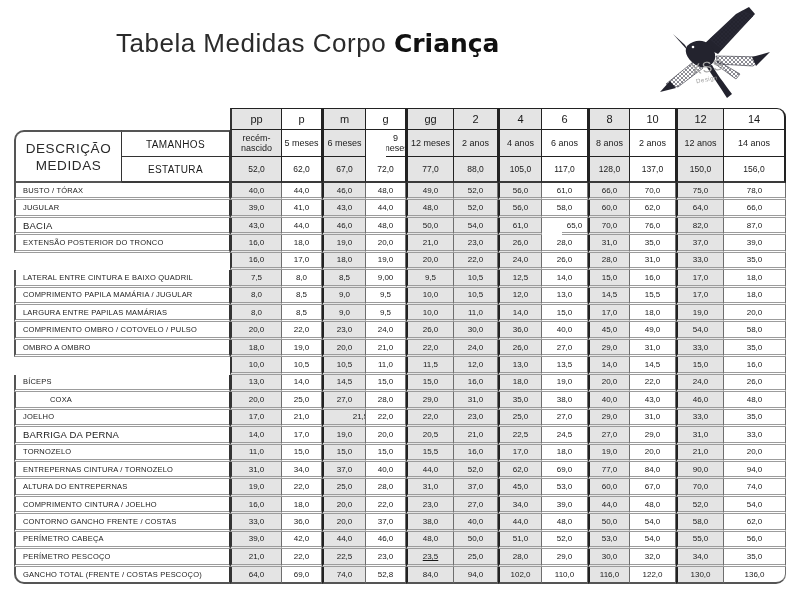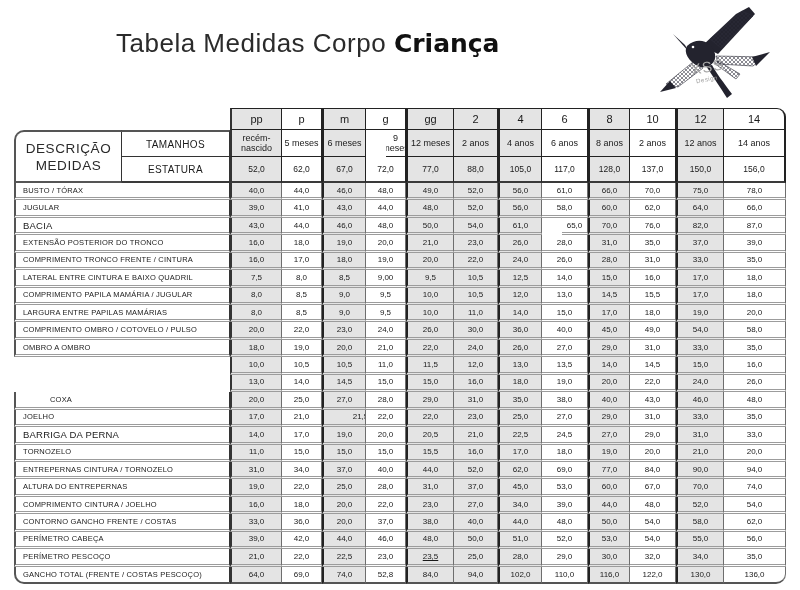--- a/index.html
+++ b/index.html
@@ -182,21 +182,20 @@
     <div class="c val shade gl" style="grid-area: 7 / 5;">19,0</div>
     <div class="c val" style="grid-area: 7 / 6;">20,0</div>
     <div class="c val shade gl" style="grid-area: 7 / 7;">21,0</div>
     <div class="c val shade" style="grid-area: 7 / 8;">23,0</div>
     <div class="c val shade gl" style="grid-area: 7 / 9;">26,0</div>
     <div class="c val" style="grid-area: 7 / 10;">28,0</div>
     <div class="c val shade gl" style="grid-area: 7 / 11;">31,0</div>
     <div class="c val" style="grid-area: 7 / 12;">35,0</div>
     <div class="c val shade gl" style="grid-area: 7 / 13;">37,0</div>
     <div class="c val last-vcol" style="grid-area: 7 / 14;">39,0</div>
-    <div class="c lbl" style="grid-area: 8 / 1 / auto / 3;">COMPRIMENTO TRONCO FRENTE / CINTURA</div>
     <div class="c val shade first-vcol" style="grid-area: 8 / 3;">16,0</div>
     <div class="c val" style="grid-area: 8 / 4;">17,0</div>
     <div class="c val shade gl" style="grid-area: 8 / 5;">18,0</div>
     <div class="c val" style="grid-area: 8 / 6;">19,0</div>
     <div class="c val shade gl" style="grid-area: 8 / 7;">20,0</div>
     <div class="c val shade" style="grid-area: 8 / 8;">22,0</div>
     <div class="c val shade gl" style="grid-area: 8 / 9;">24,0</div>
     <div class="c val" style="grid-area: 8 / 10;">26,0</div>
     <div class="c val shade gl" style="grid-area: 8 / 11;">28,0</div>
     <div class="c val" style="grid-area: 8 / 12;">31,0</div>
@@ -272,20 +271,21 @@
     <div class="c val shade gl" style="grid-area: 14 / 5;">10,5</div>
     <div class="c val" style="grid-area: 14 / 6;">11,0</div>
     <div class="c val shade gl" style="grid-area: 14 / 7;">11,5</div>
     <div class="c val shade" style="grid-area: 14 / 8;">12,0</div>
     <div class="c val shade gl" style="grid-area: 14 / 9;">13,0</div>
     <div class="c val" style="grid-area: 14 / 10;">13,5</div>
     <div class="c val shade gl" style="grid-area: 14 / 11;">14,0</div>
     <div class="c val" style="grid-area: 14 / 12;">14,5</div>
     <div class="c val shade gl" style="grid-area: 14 / 13;">15,0</div>
     <div class="c val last-vcol" style="grid-area: 14 / 14;">16,0</div>
+    <div class="c lbl" style="grid-area: 15 / 1 / auto / 3;">BÍCEPS</div>
     <div class="c val shade first-vcol" style="grid-area: 15 / 3;">13,0</div>
     <div class="c val" style="grid-area: 15 / 4;">14,0</div>
     <div class="c val shade gl" style="grid-area: 15 / 5;">14,5</div>
     <div class="c val" style="grid-area: 15 / 6;">15,0</div>
     <div class="c val shade gl" style="grid-area: 15 / 7;">15,0</div>
     <div class="c val shade" style="grid-area: 15 / 8;">16,0</div>
     <div class="c val shade gl" style="grid-area: 15 / 9;">18,0</div>
     <div class="c val" style="grid-area: 15 / 10;">19,0</div>
     <div class="c val shade gl" style="grid-area: 15 / 11;">20,0</div>
     <div class="c val" style="grid-area: 15 / 12;">22,0</div>

